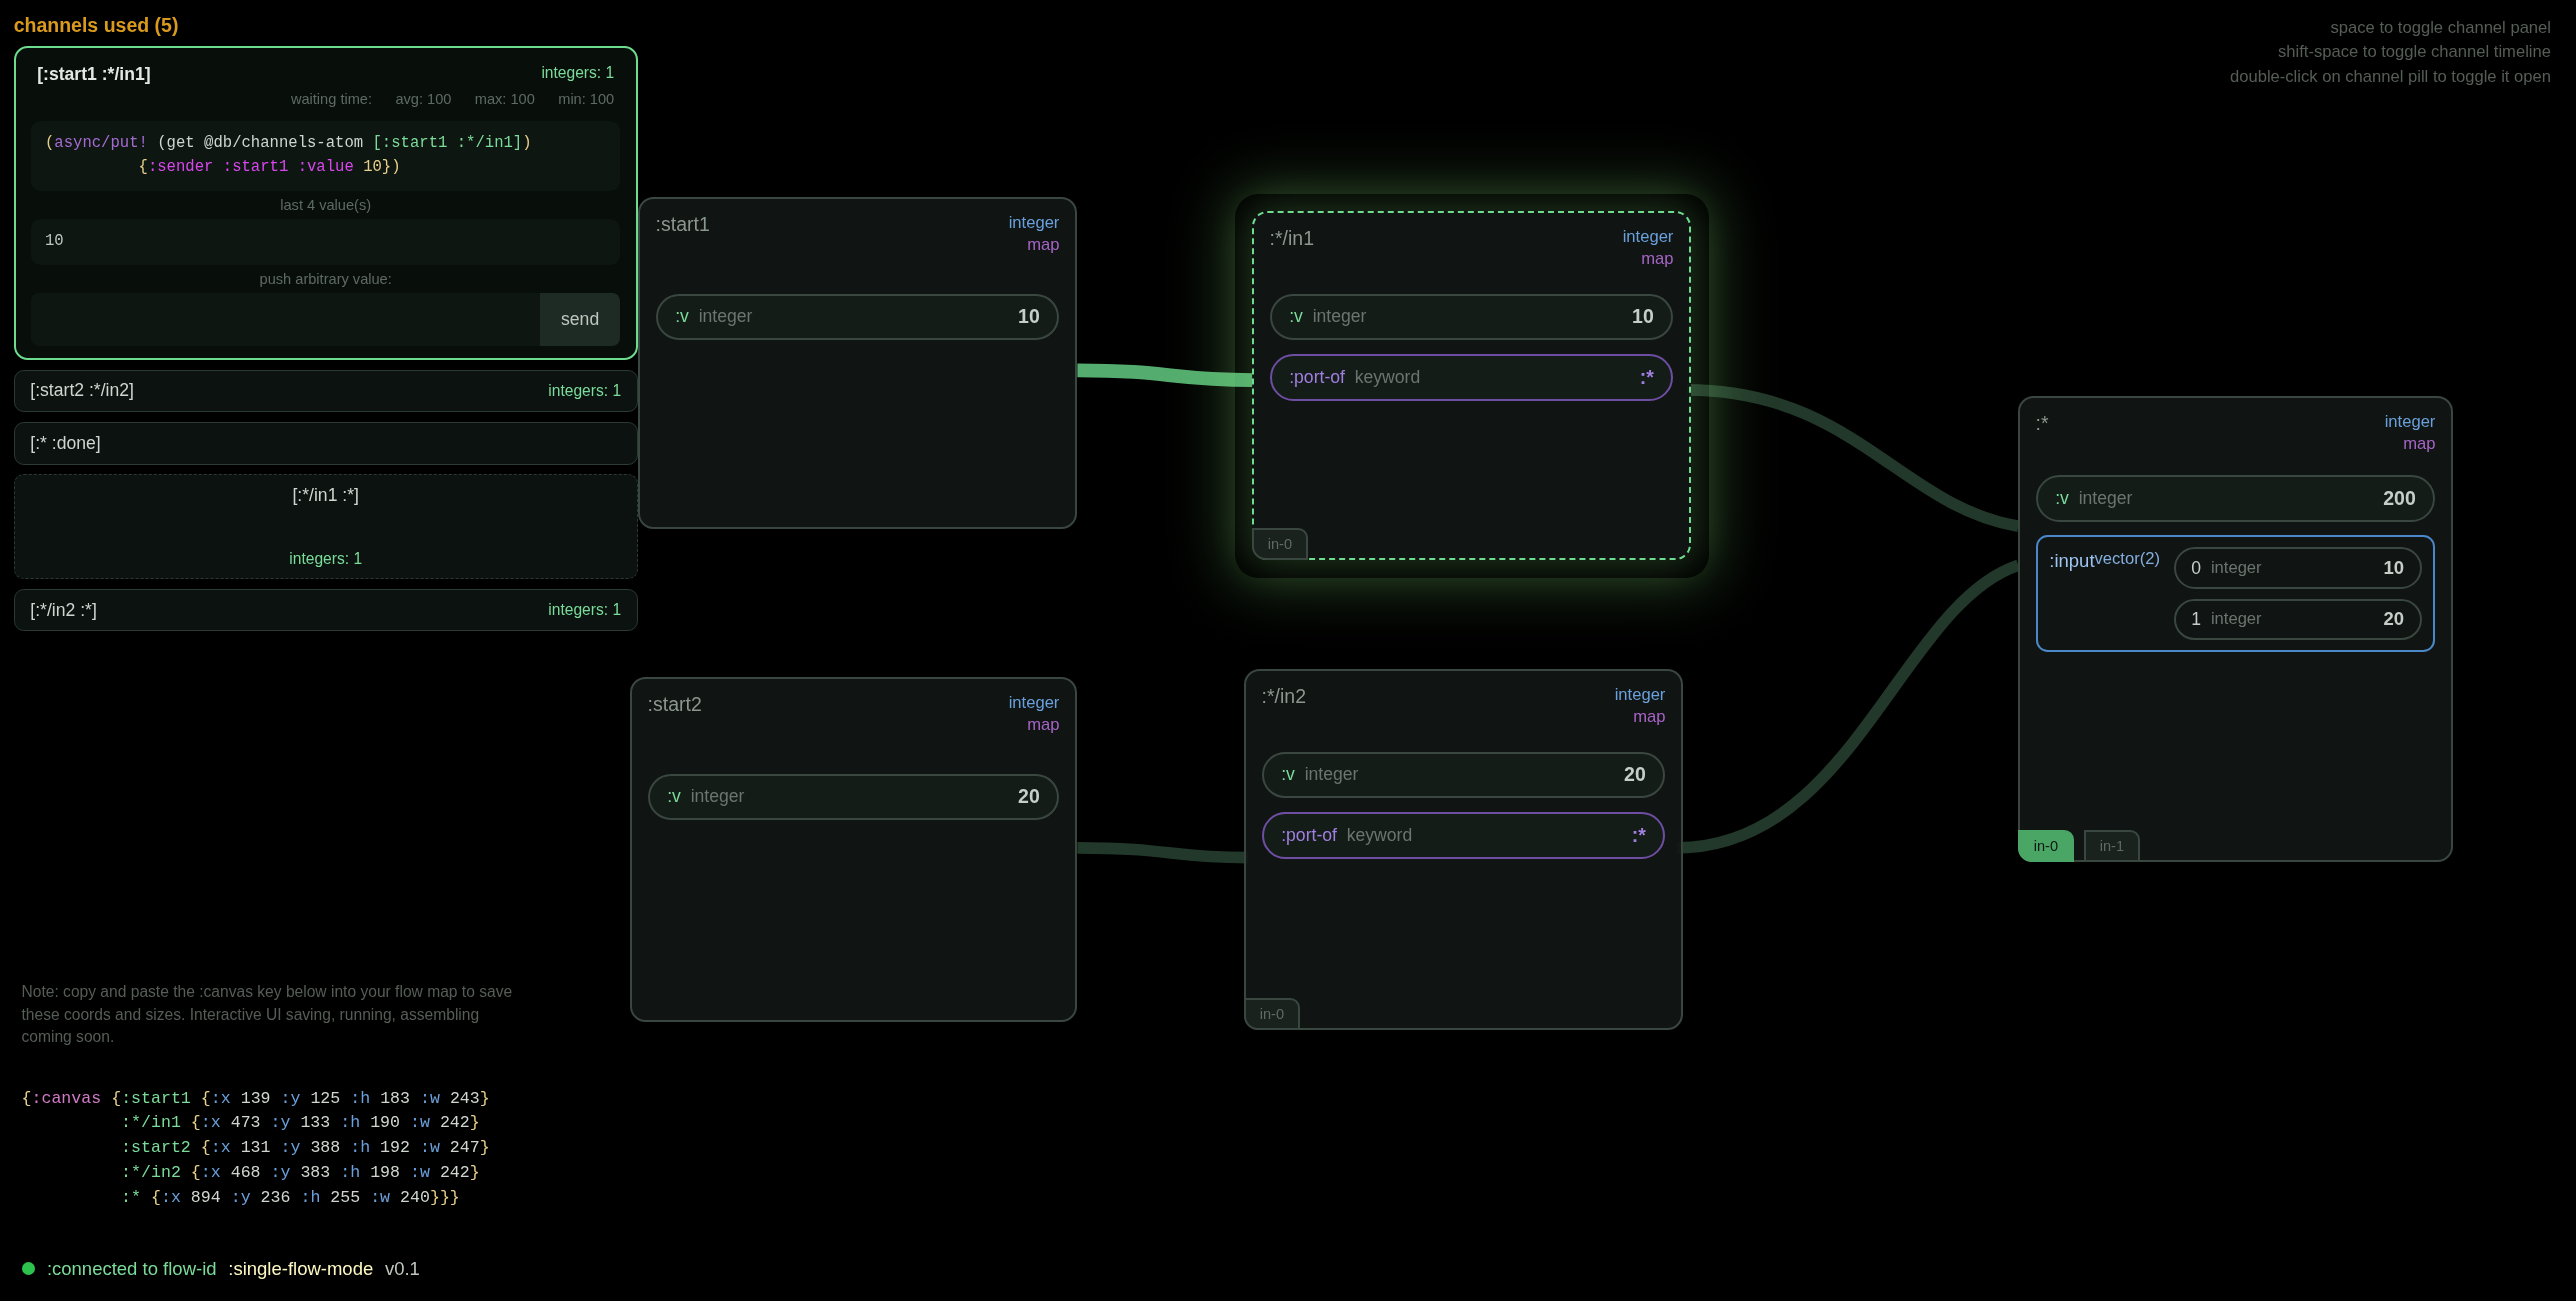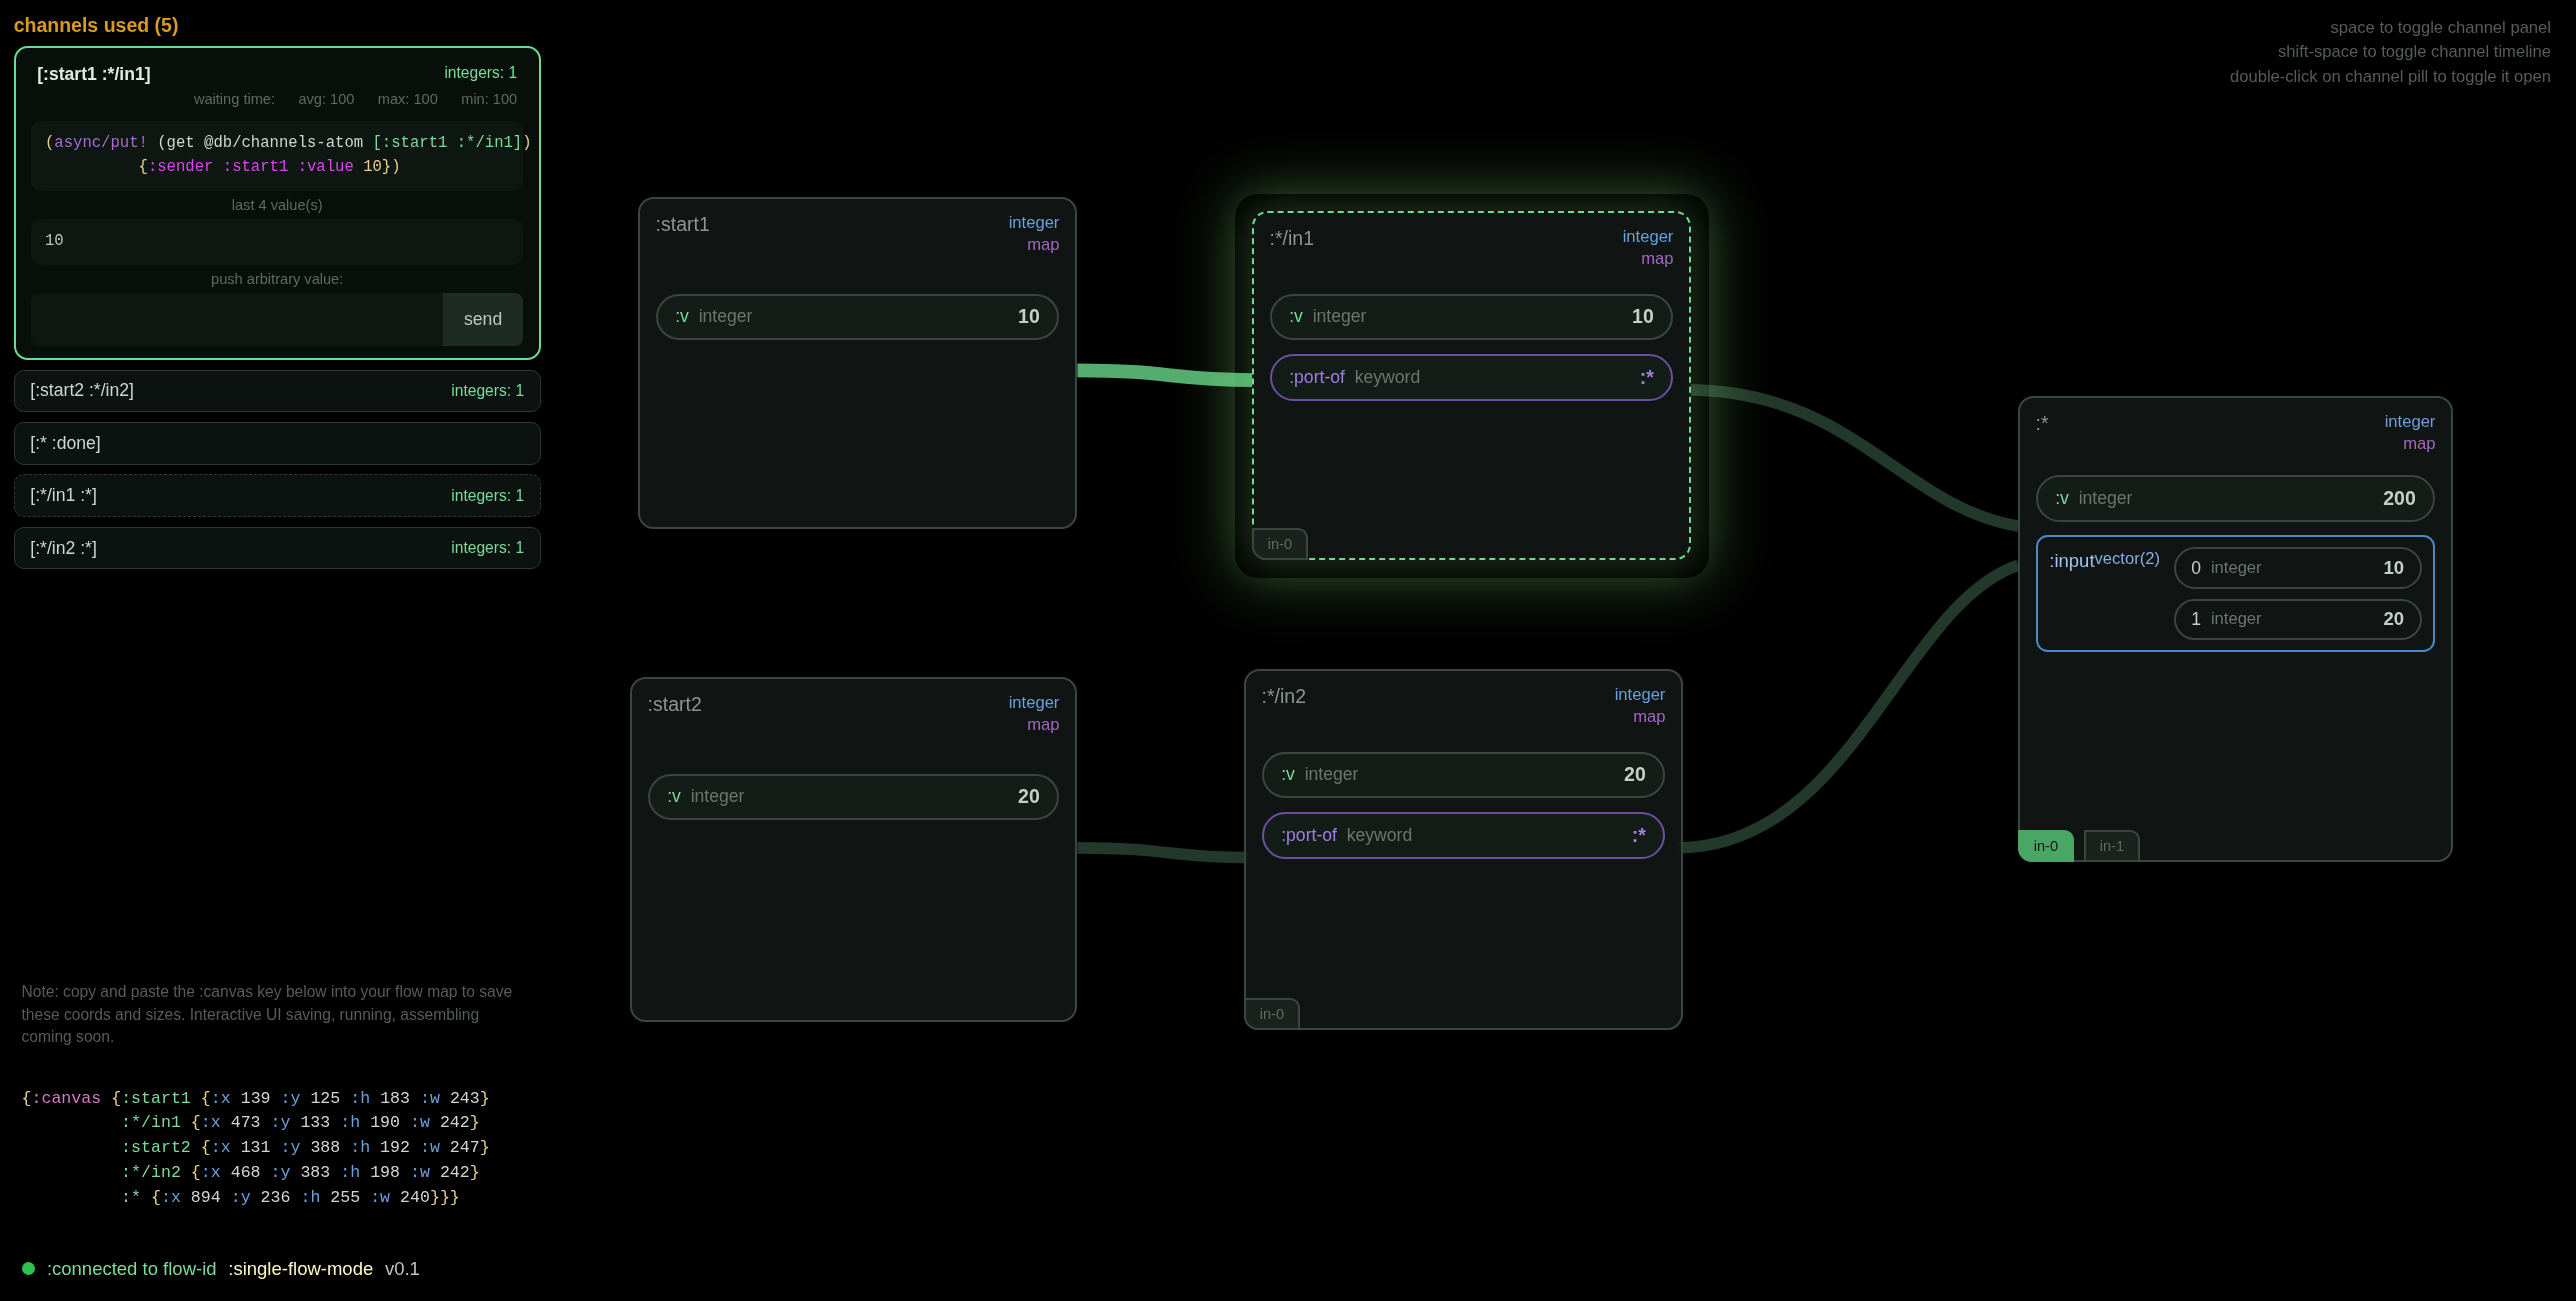--- a/index.html
+++ b/index.html
@@ -9,42 +9,42 @@
     font-family: 'Segoe UI', Tahoma, sans-serif;
     color: #ccc;
     overflow: hidden;
   }
   body { position: relative; }
 
   
   .panel {
     position: absolute;
     top: 13.7px; left: 13.7px;
-    width: 527px;
+    width: 624px;
   }
   .panel-title {
     color: #d99a1d;
     font-weight: 700;
     font-size: 19.5px;
     margin-bottom: 9.8px;
   }
   .chan {
     background: #0b1210;
     border: 1px solid #2b3a33;
     border-radius: 9.8px;
     margin-bottom: 9.8px;
     padding: 9.8px 15.6px;
     display: flex;
     justify-content: space-between;
     align-items: center;
     font-size: 17.6px;
     cursor: pointer;
     gap: 44px;
   }
-  .chan.dashed { border-style: dashed; }
+  .chan.dashed { border-style: dashed; flex-direction: column; }
   .chan .name { color: #cfd6cf; }
   .chan .meta { color: #7bdc9a; font-size: 15.6px; }
 
   
   .chan-open {
     background: rgba(30,60,40,0.25);
     border: 2px solid #6edc8e;
     border-radius: 13.7px;
     padding: 7.8px 7.8px 11.7px 7.8px;
     margin-bottom: 9.8px;

